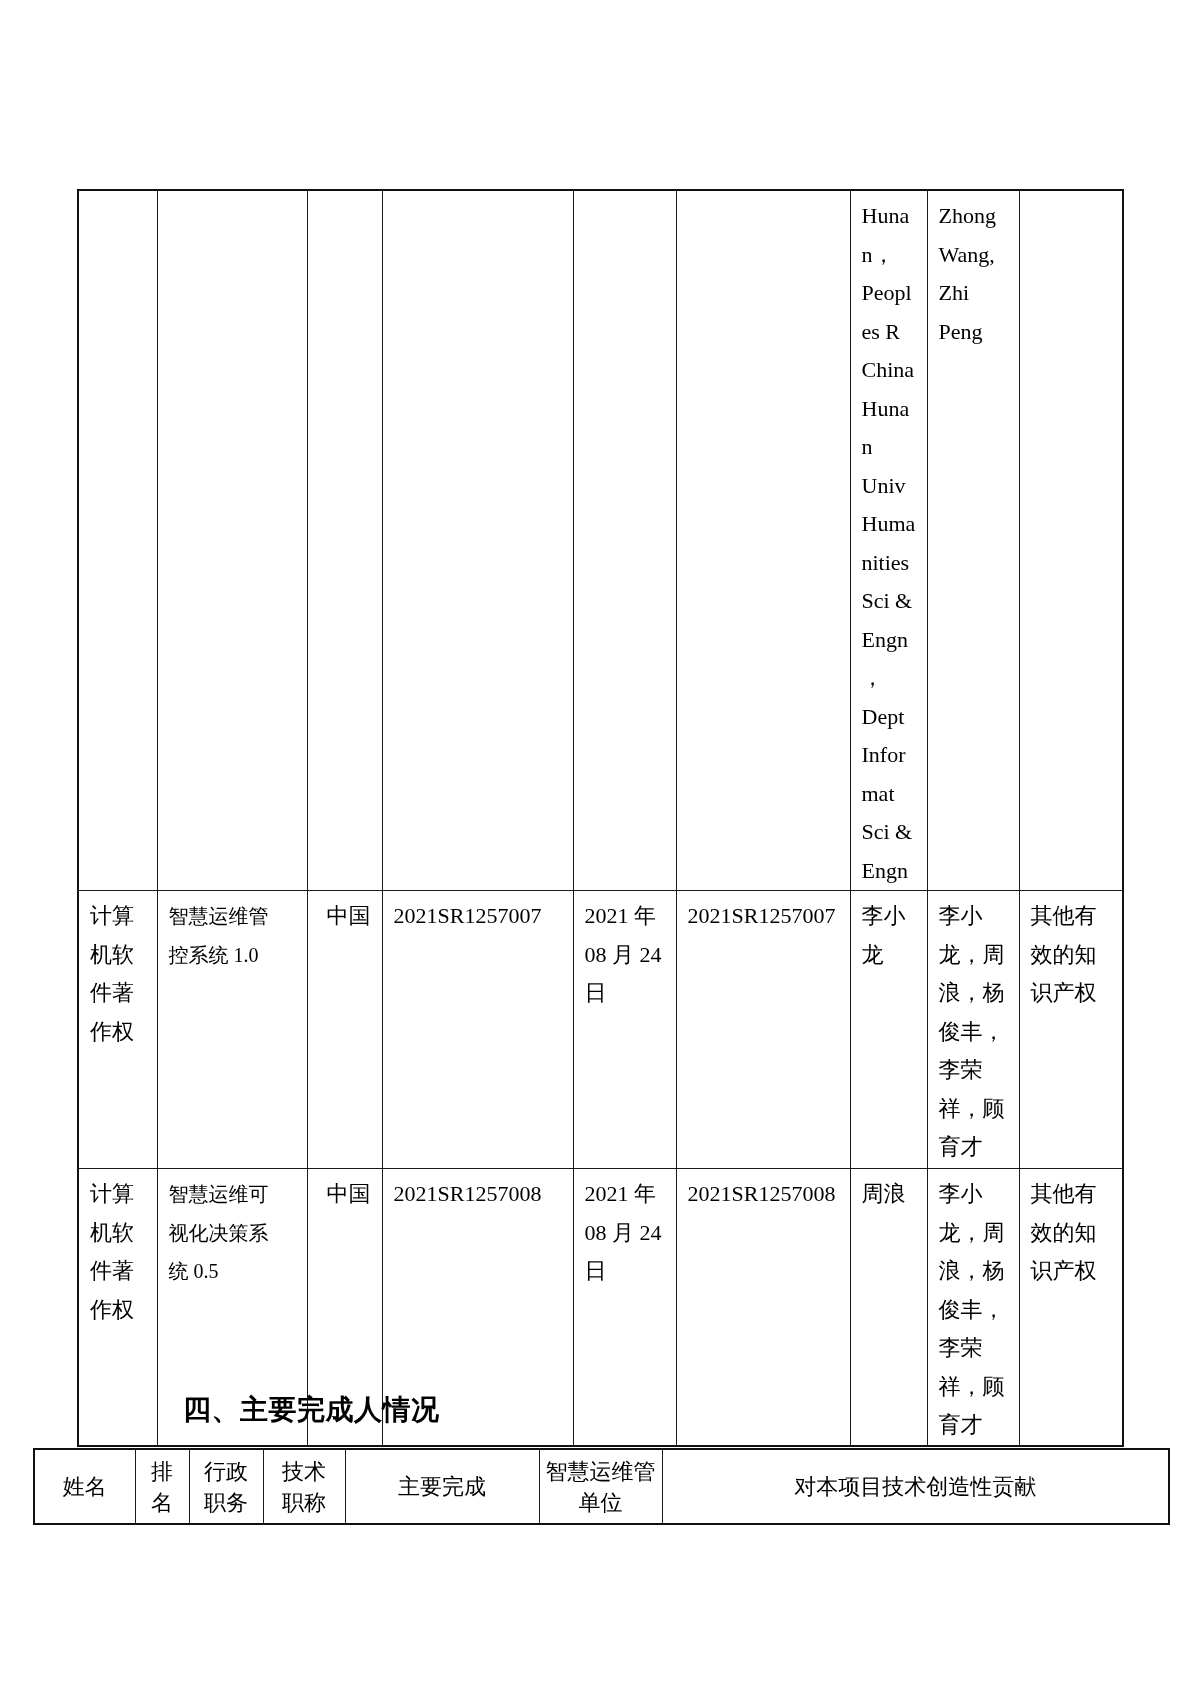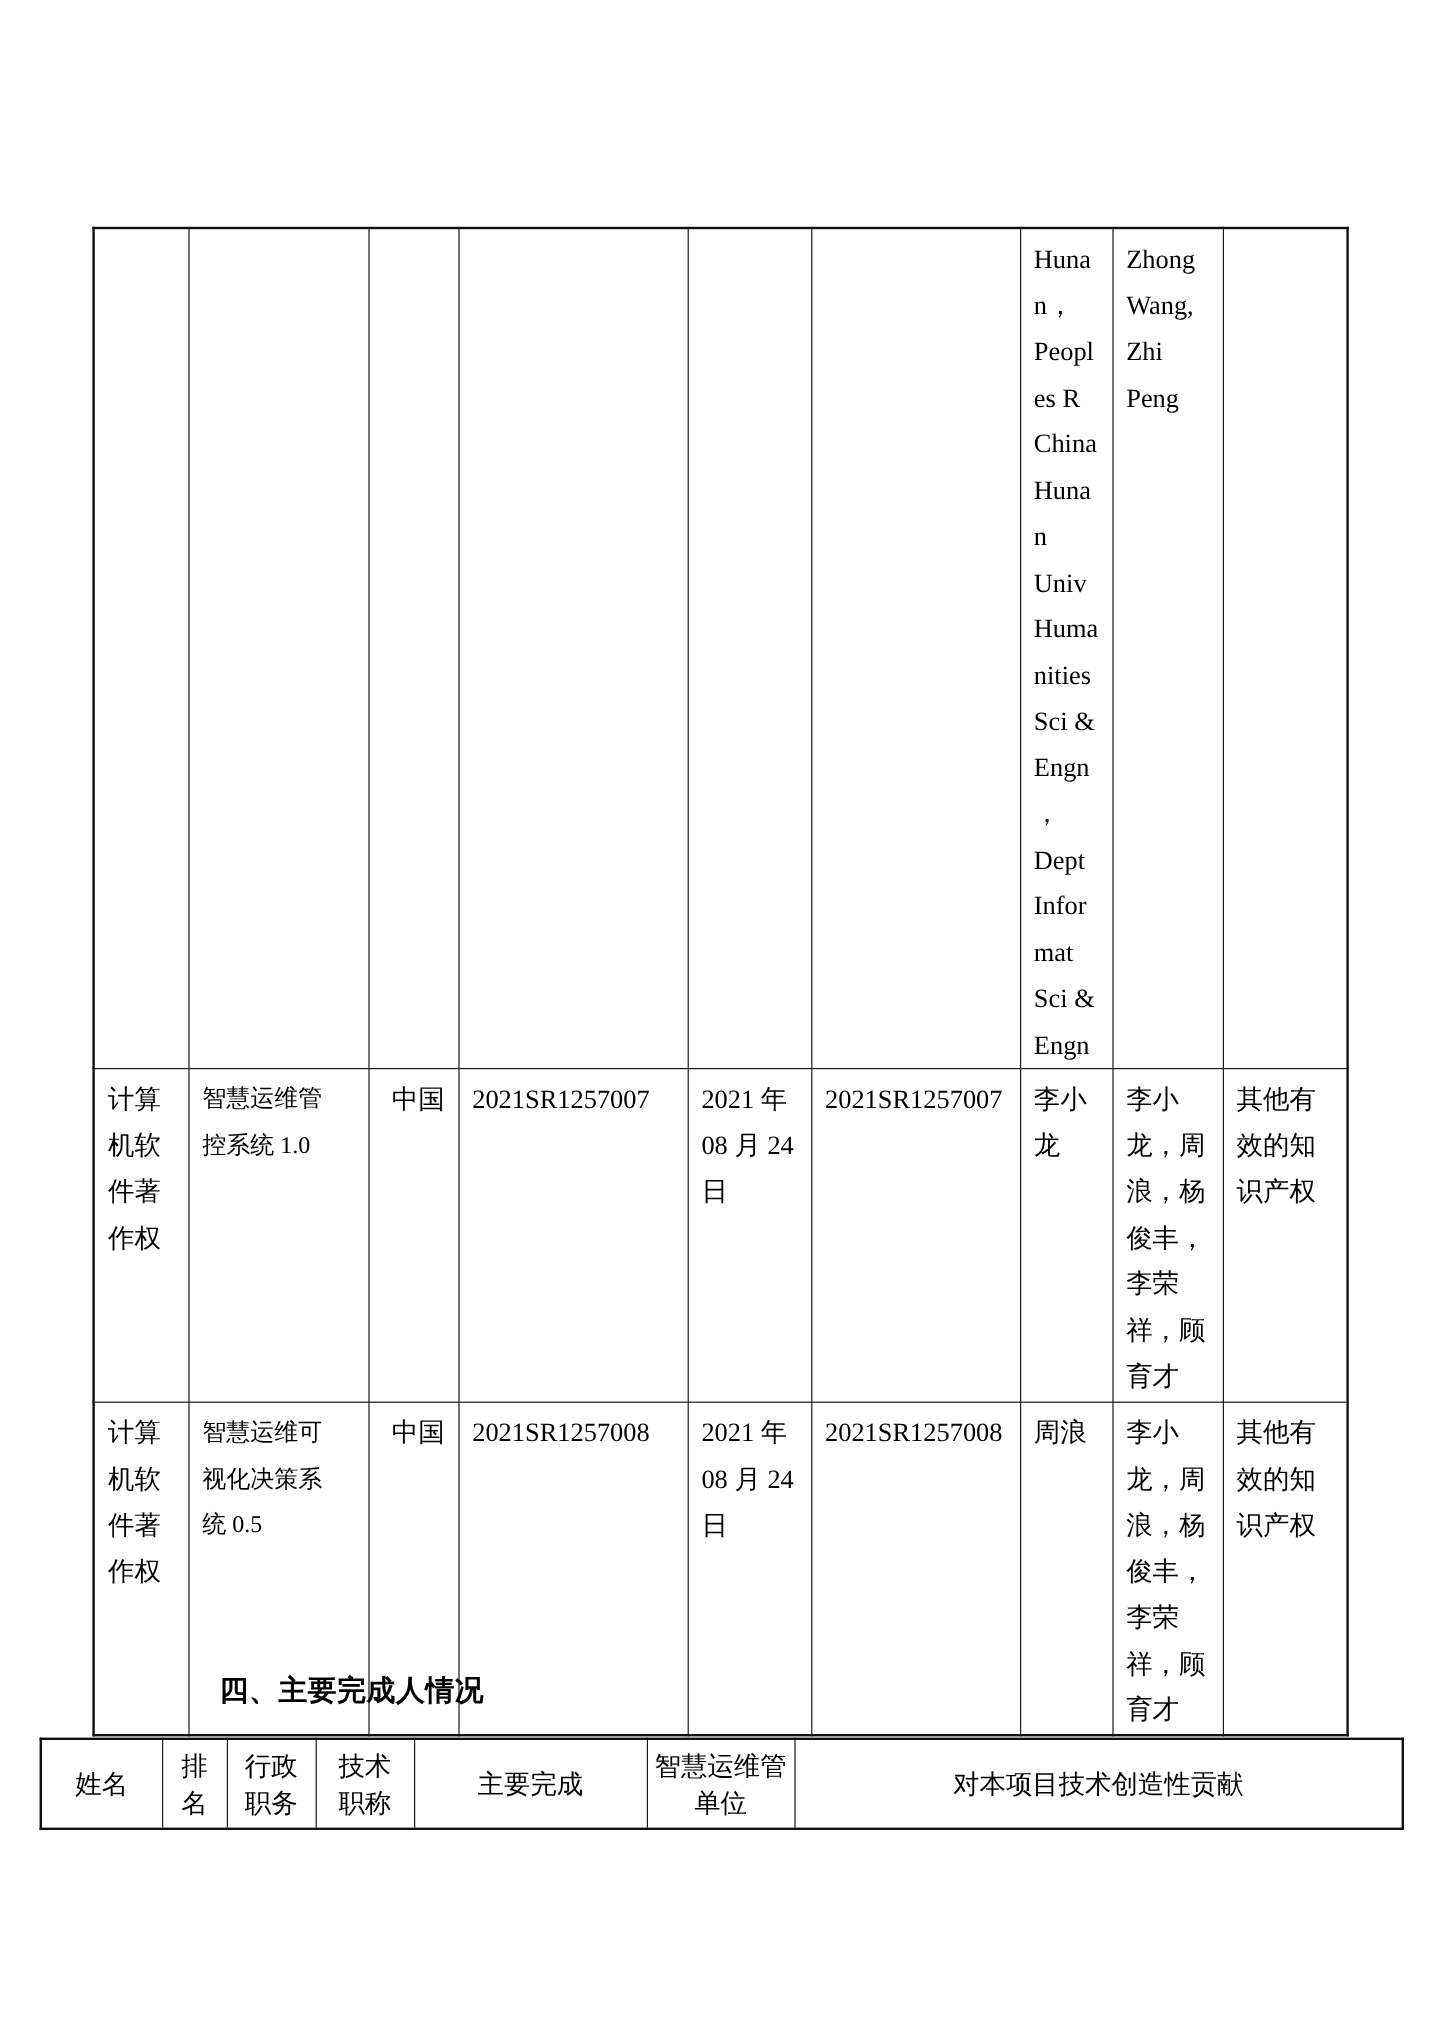--- a/index.html
+++ b/index.html
@@ -41,21 +41,21 @@
     vertical-align: middle;
     text-align: center;
     padding: 0 2px;
     line-height: 31px;
     font-size: 22px;
   }
   .section-heading {
     position: absolute;
     left: 183px;
     top: 1396px;
-    font-size: 24px;
+    font-size: 28px;
     line-height: 28px;
     font-weight: bold;
     letter-spacing: 0.5px;
   }
 </style>
 </head>
 <body>
 
 <table class="doc-table" id="ip-table">
   <colgroup>

